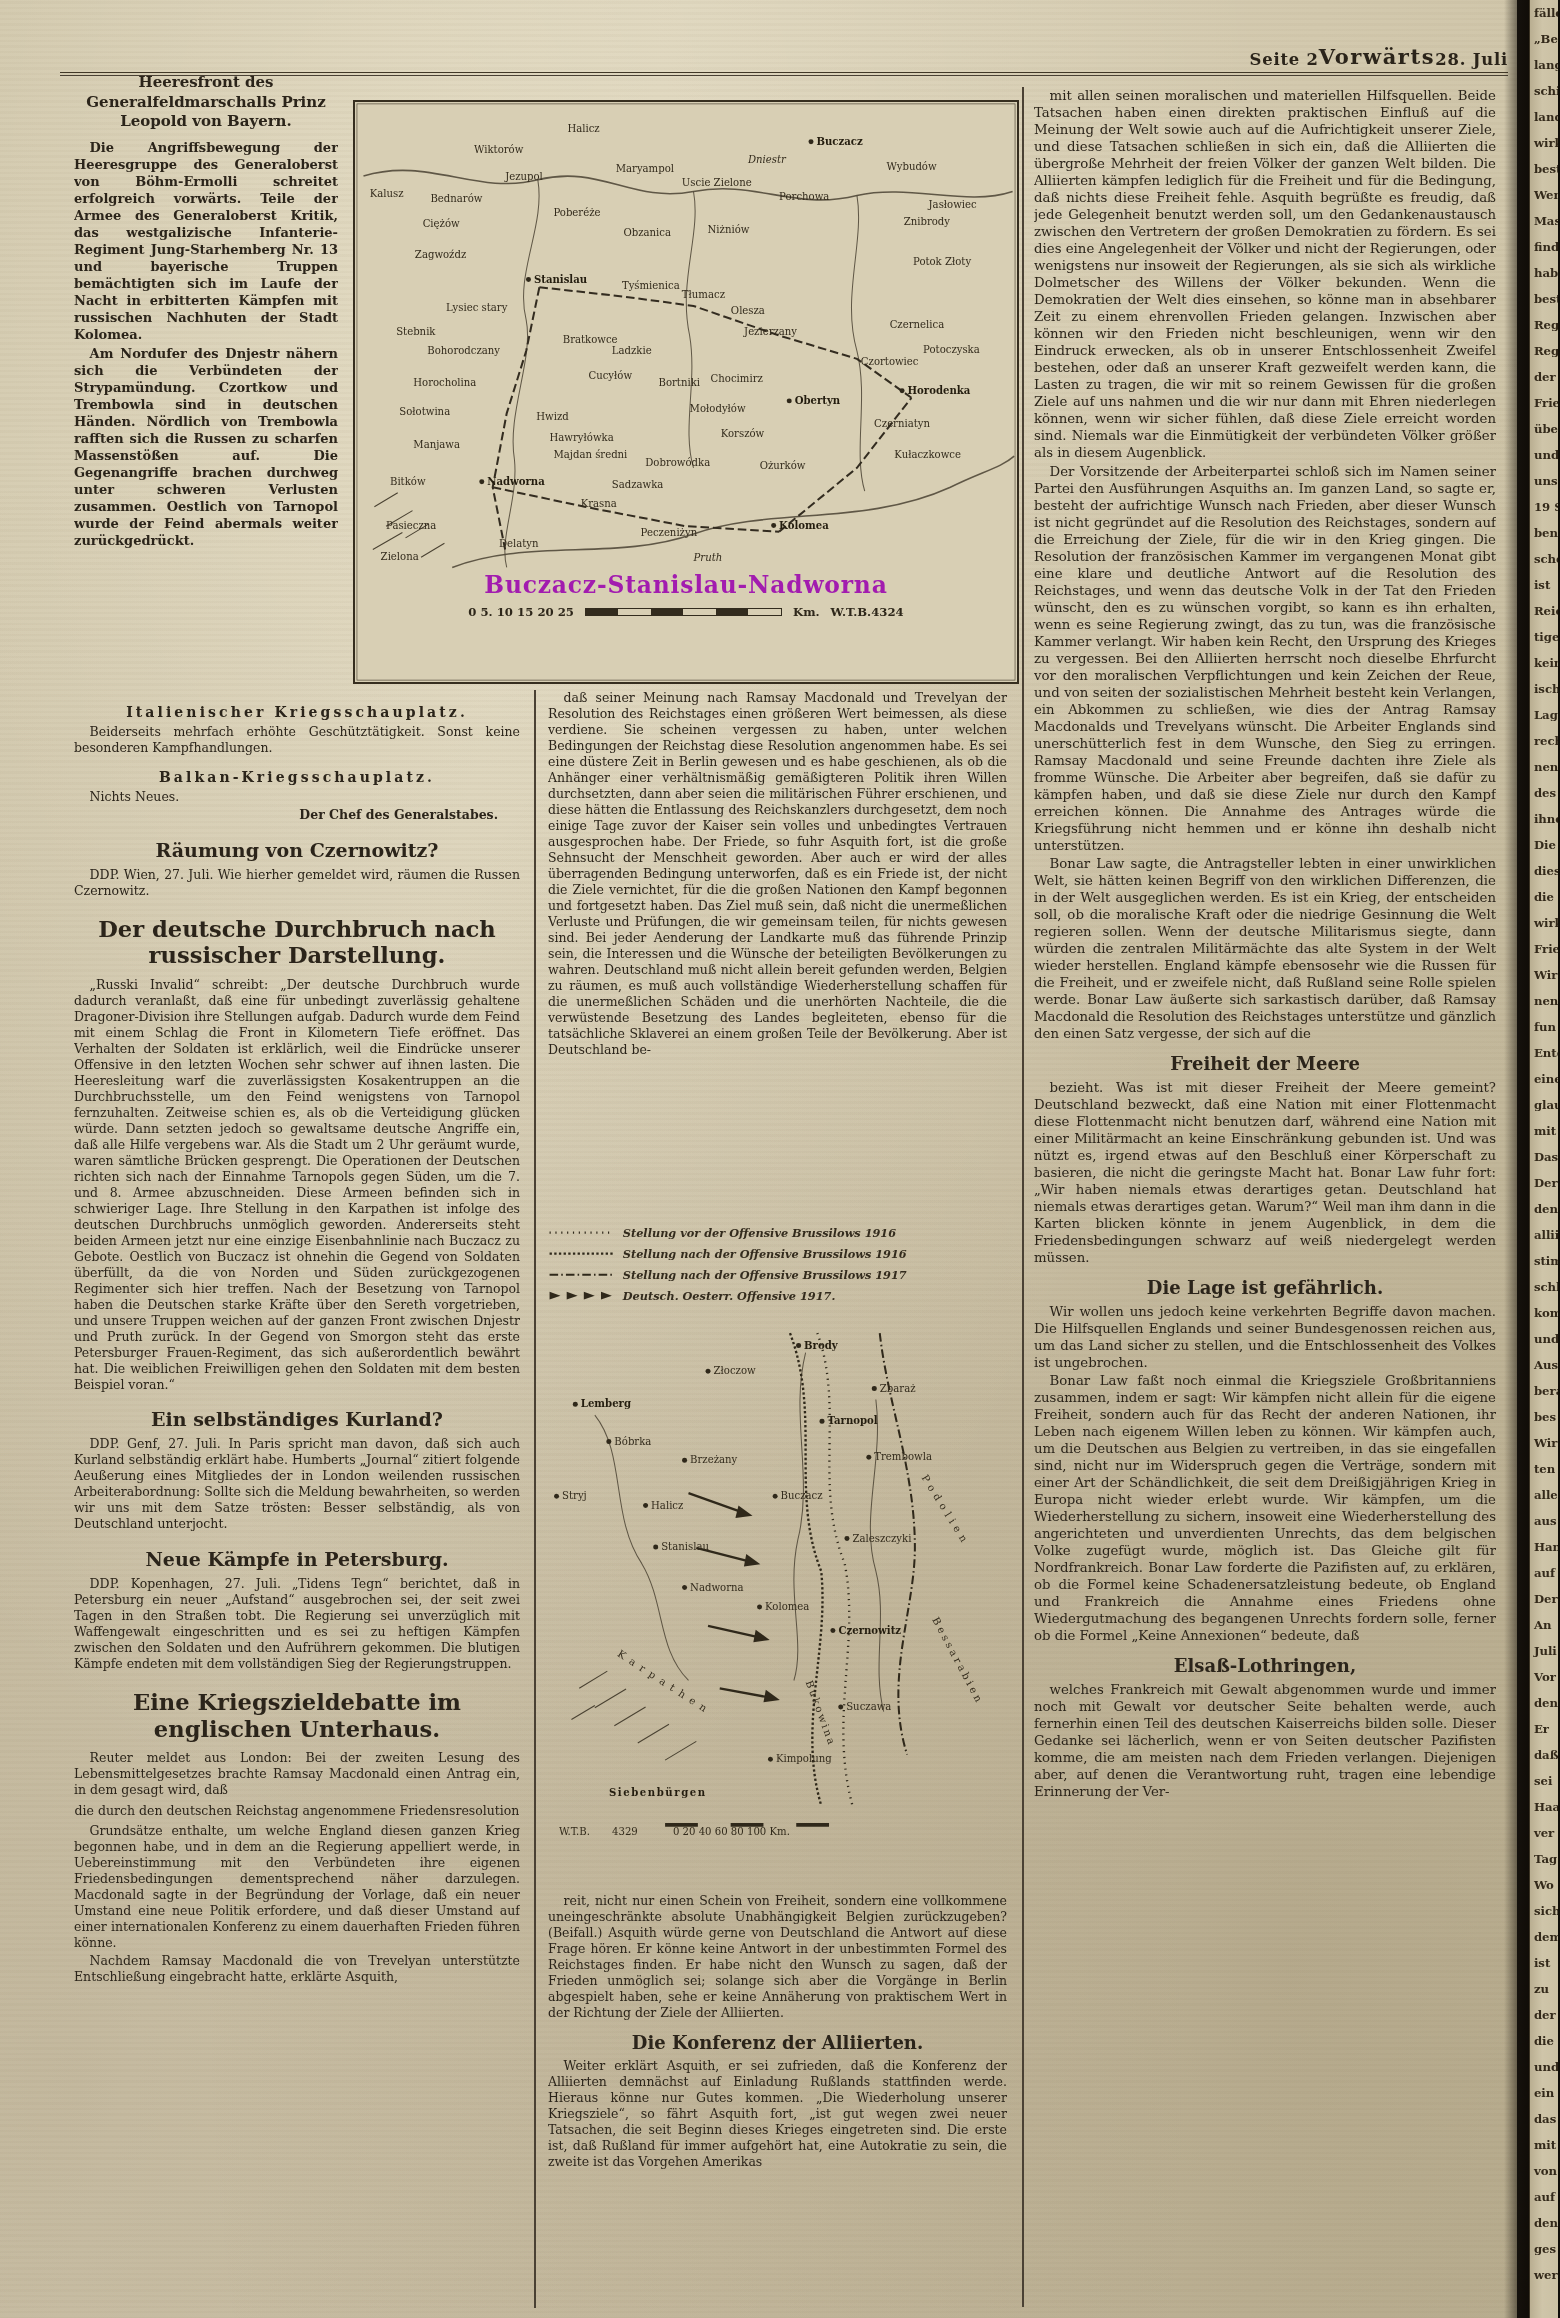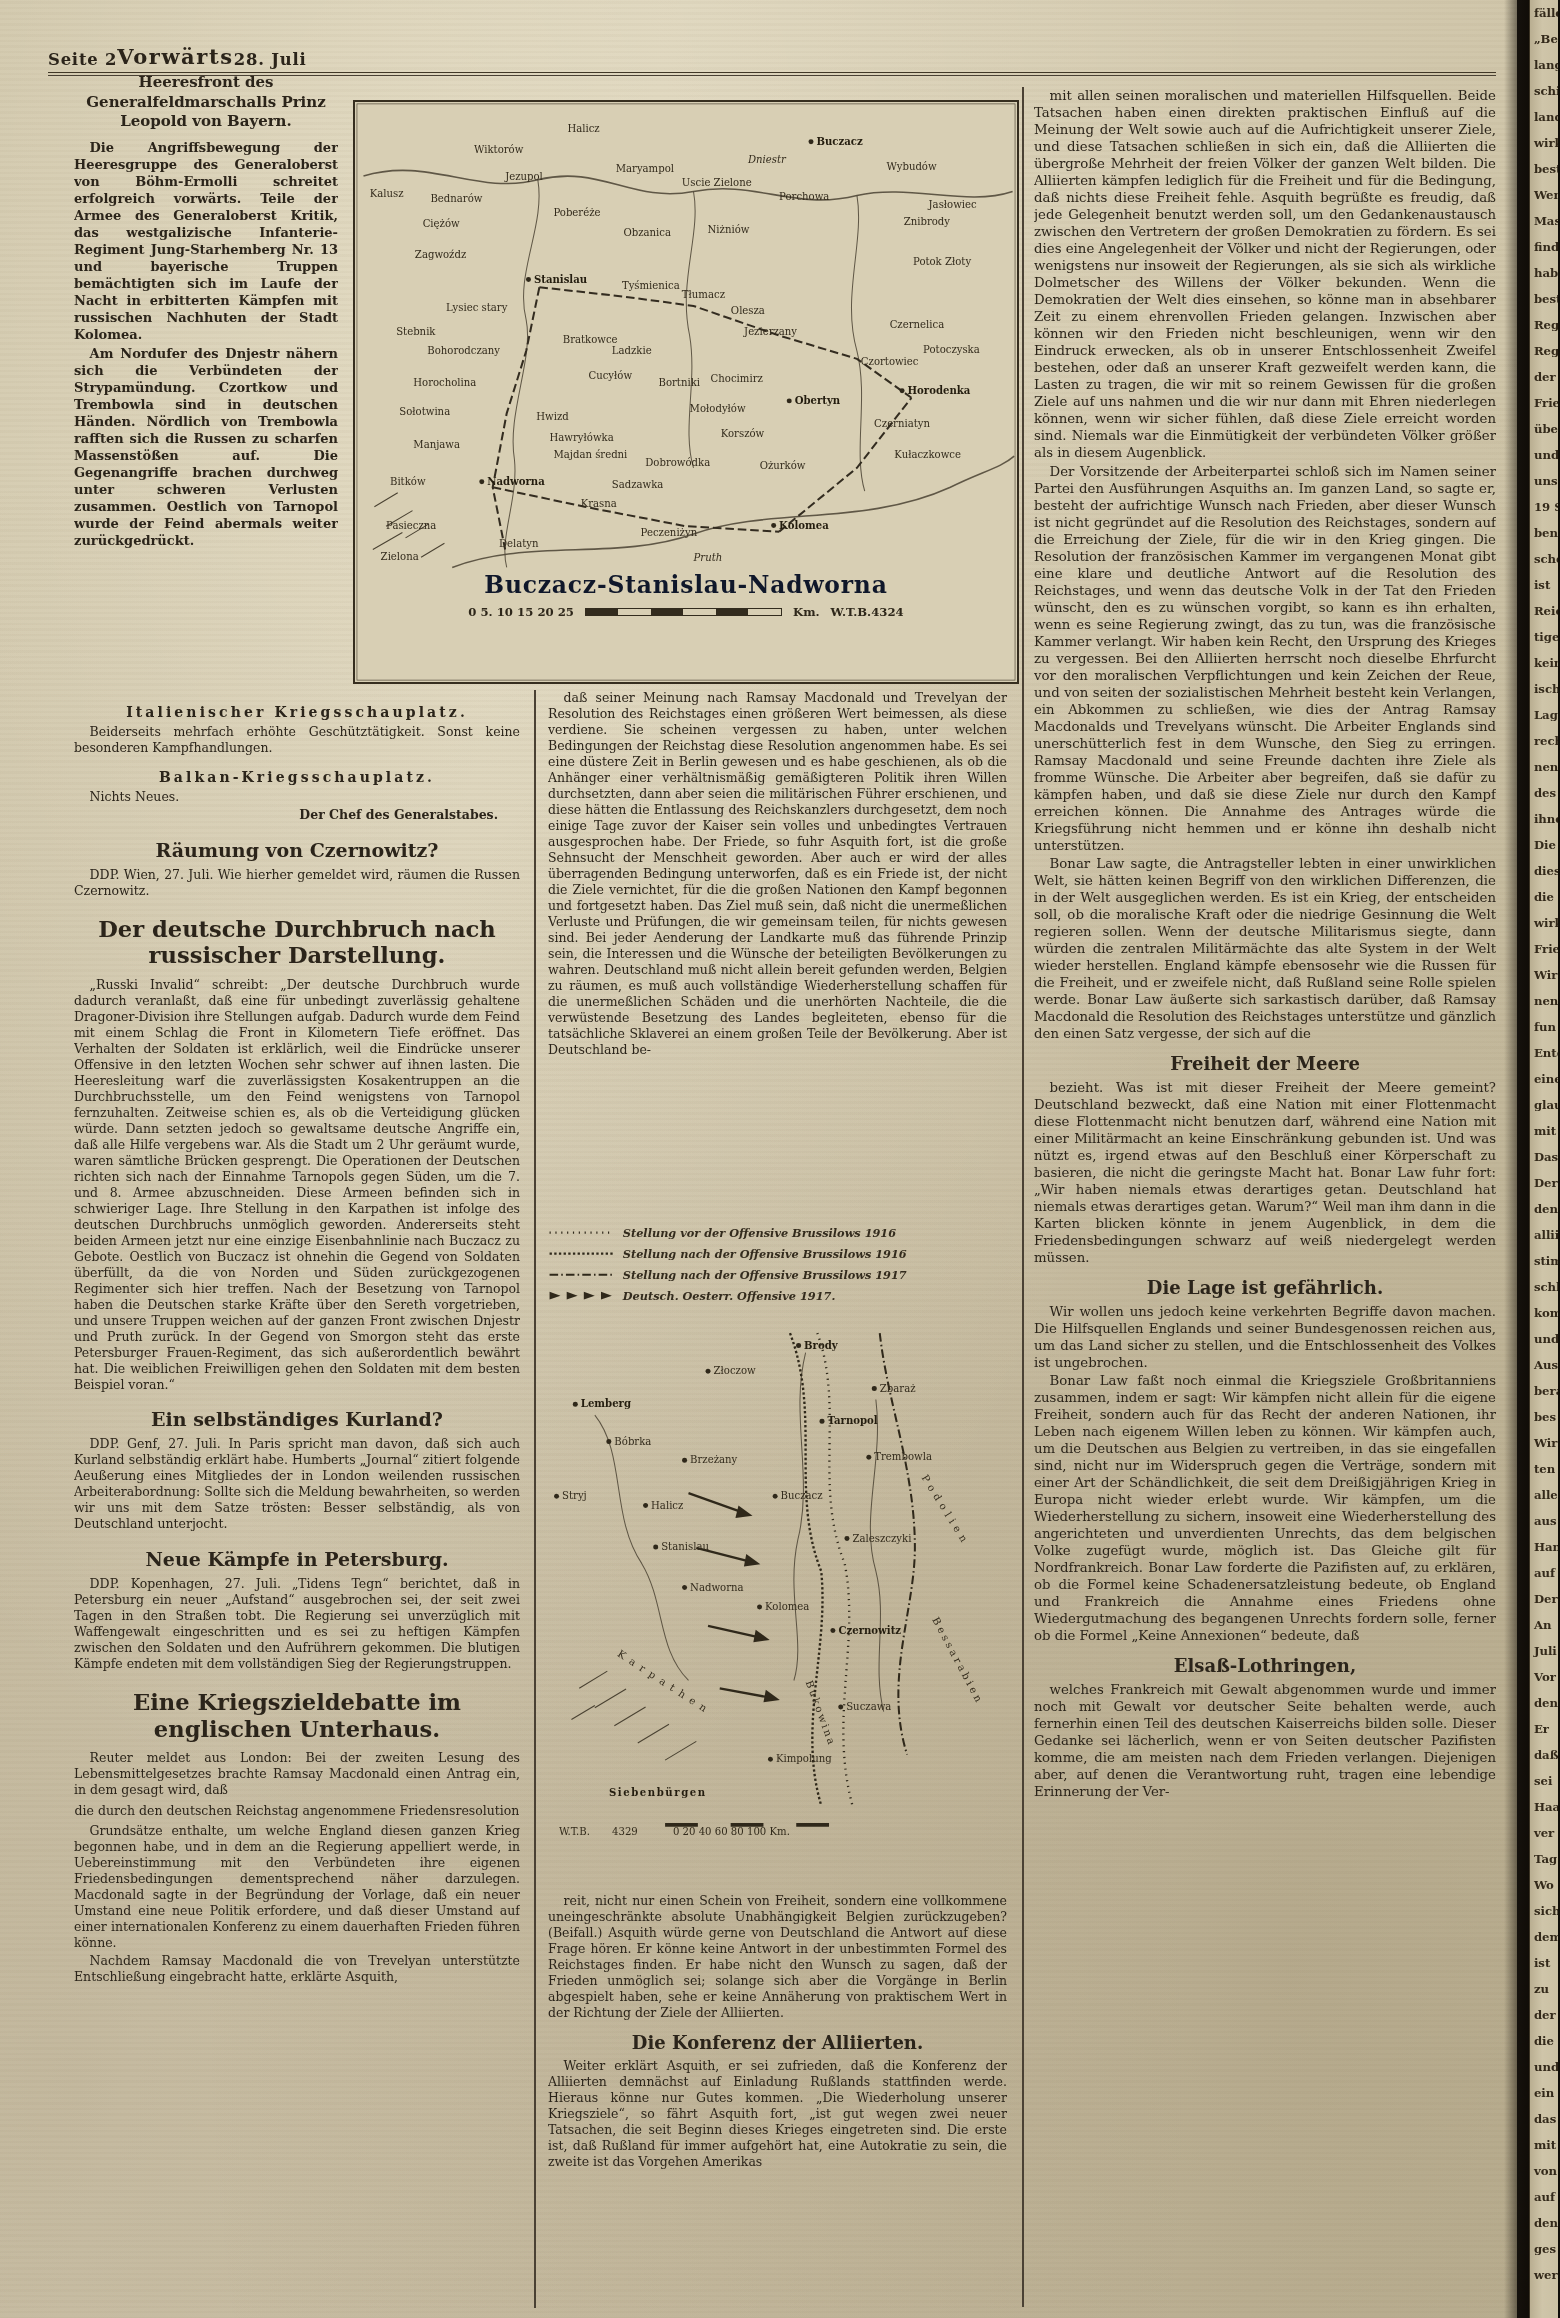--- a/index.html
+++ b/index.html
@@ -16,22 +16,22 @@
       background:repeating-linear-gradient(0deg, rgba(110,92,60,.035) 0 2.3px, transparent 2.3px 5.5px);}
   #gutter{position:absolute;left:1504px;top:0;width:26.5px;height:2319px;
       background:linear-gradient(90deg, rgba(20,15,8,0), rgba(20,15,8,.55) 55%, rgba(15,11,6,.92));}
   #next-page{position:absolute;left:1529px;top:0;width:31px;height:2319px;
       background:linear-gradient(90deg,#b9ae91,#cfc5a9 40%,#c9bfa2);
       border-left:1.6px solid #3c3425;overflow:hidden;}
   #edge-line{position:absolute;right:0;top:0;width:2.3px;height:2319px;background:#0d0b07;}
   .frag-line{font-size:11.7px;font-weight:bold;line-height:26px;white-space:nowrap;
       padding-left:3.9px;color:#33291a;}
   
-  #header{position:absolute;left:48px;top:39px;width:1448px;height:33px;
-      display:flex;align-items:flex-end;justify-content:flex-start;
+  #header{position:absolute;left:60px;top:39px;width:1448px;height:33px;
+      display:flex;align-items:flex-end;justify-content:flex-end;
       border-bottom:1.6px solid #413827;}
   #header::after{content:"";position:absolute;left:0;right:0;bottom:-3.9px;height:0.8px;background:#4a4134;}
   .hdr-txt{font-weight:bold;font-size:16.4px;letter-spacing:0.8px;padding-bottom:3.1px;}
   #paper-title{font-size:21px;letter-spacing:1.6px;}
   
   .col{position:absolute;overflow:hidden;text-align:justify;}
   .col p{margin:0 0 1.6px 0;text-indent:15.6px;font-size:12.5px;line-height:16px;}
   #col1-top{left:74px;top:73px;width:264px;height:594px;}
   #col1-top p{font-weight:bold;font-size:13px;line-height:17px;}
   #col1-main{left:74px;top:691px;width:446px;height:1616px;}
@@ -50,21 +50,21 @@
            margin:12.5px 0 4.7px;text-indent:0;}
   .subhead{font-size:18px;font-weight:bold;text-align:center;margin:11px 0 4.7px;text-indent:0;}
   .center-bold{font-weight:normal;text-align:center;text-indent:0 !important;margin:4.7px 0 !important;}
   .sig-right{text-align:right;font-weight:bold;padding-right:22px;margin:6.2px 0 3.1px;text-indent:0;}
   .lead-head{font-size:15px;font-weight:bold;text-align:center;line-height:19.5px;margin:0 0 7.8px;text-indent:0;}
   
   #map1{position:absolute;left:353px;top:100px;width:662px;height:580px;
         background:#d8cfb4;border:2.3px solid #362e1f;box-shadow:inset 0 0 0 1.6px #d8cfb4, inset 0 0 0 2.3px #5a5140;}
   #map1 svg{display:block;width:657px;height:467px;margin:0 auto;}
   #map1-caption{font-size:23.4px;font-weight:bold;text-align:center;letter-spacing:0.8px;
-        color:#0f172a;margin-top:1.6px;}
+        color:#a21caf;margin-top:1.6px;}
   #map1-scaleline{display:flex;align-items:center;justify-content:center;gap:11px;
         font-size:11.7px;font-weight:bold;margin-top:6.2px;color:#2e271a;}
   .scale-bar{width:195px;height:6.2px;border:1.2px solid #332c1e;
         background:repeating-linear-gradient(90deg,#332c1e 0 32px,#d8cfb4 32px 65px);}
   
   #map2{position:absolute;left:548px;top:1222px;width:459px;height:665px;}
   .legend-row{display:flex;align-items:center;gap:7.8px;height:21px;}
   .legend-sym{width:67px;height:9.4px;flex:0 0 67px;}
   .legend-txt{font-size:11.3px;font-style:italic;font-weight:bold;color:#332b1d;}
   #map2 > svg.mapbody{display:block;width:459px;height:546px;}

